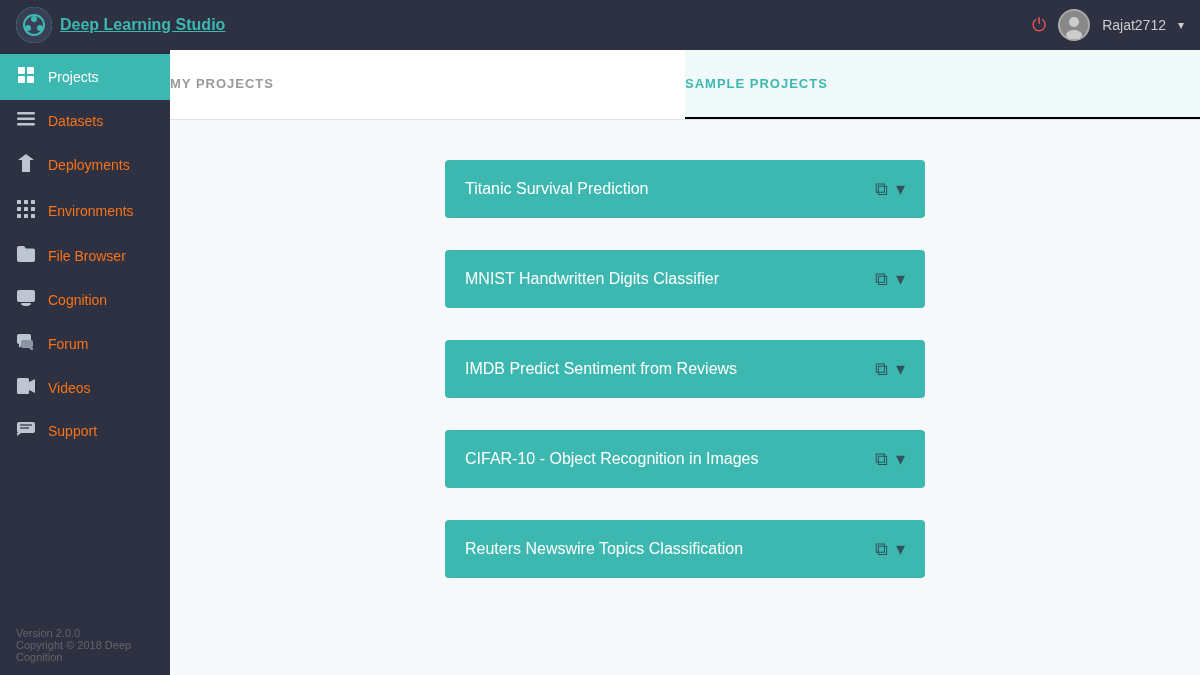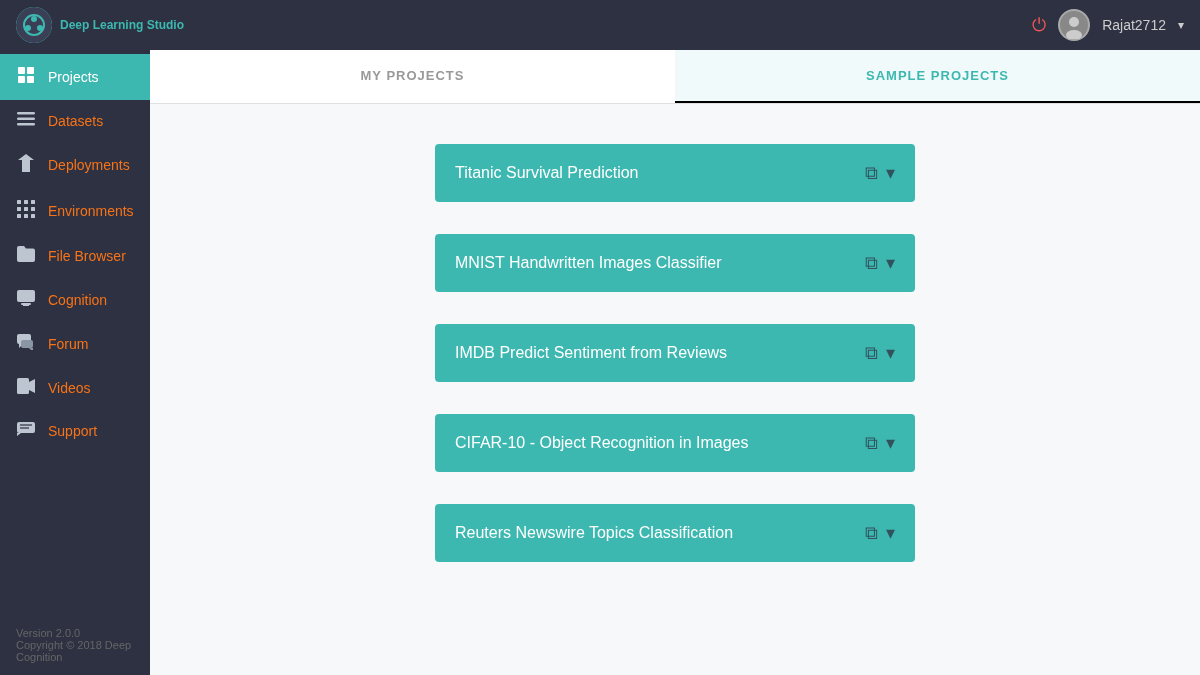--- a/index.html
+++ b/index.html
@@ -9,56 +9,56 @@
     .header {
       display: flex; align-items: center; justify-content: space-between;
       background: #2d3142; height: 50px; padding: 0 16px; flex-shrink: 0;
     }
     .header-logo { display: flex; align-items: center; gap: 8px; }
     .logo-circle {
       width: 36px; height: 36px; border-radius: 50%;
       background: #3db8b0; display: flex; align-items: center; justify-content: center;
       font-size: 10px; color: white; font-weight: bold; position: relative; overflow: hidden;
     }
-    .logo-text { color: #3db8b0; font-size: 12px; font-weight: 600; }
+    .logo-text { color: #3db8b0; font-size: 16px; font-weight: 600; text-decoration: underline; }
     .header-right { display: flex; align-items: center; gap: 12px; }
     .power-icon { color: #e55; font-size: 18px; cursor: pointer; }
     .user-avatar {
       width: 32px; height: 32px; border-radius: 50%; background: #aaa;
       display: flex; align-items: center; justify-content: center; color: #555; font-size: 14px;
     }
     .user-name { color: #ccc; font-size: 14px; cursor: pointer; }
     .chevron-down { color: #ccc; font-size: 12px; }
 
     
     .layout { display: flex; flex: 1; overflow: hidden; }
 
     
     .sidebar {
-      width: 150px; background: #2d3142; display: flex; flex-direction: column;
+      width: 170px; background: #2d3142; display: flex; flex-direction: column;
       justify-content: space-between; flex-shrink: 0; padding-top: 4px;
     }
     .sidebar-nav { display: flex; flex-direction: column; }
     .sidebar-item {
       display: flex; align-items: center; gap: 12px; padding: 12px 16px;
       color: #f97316; font-size: 14px; cursor: pointer; transition: background 0.15s;
     }
     .sidebar-item.active { background: #3db8b0; color: #fff; }
     .sidebar-item .icon { font-size: 16px; width: 20px; text-align: center; flex-shrink: 0; }
     .sidebar-footer { padding: 12px 16px; color: #666; font-size: 11px; }
 
     
     .main { flex: 1; display: flex; flex-direction: column; background: #f7f8fa; }
 
     
     .tabs {
       display: flex; background: #fff; border-bottom: 1px solid #e0e0e0; flex-shrink: 0;
     }
     .tab {
-      flex: 1; text-align: center; padding: 18px 0; font-size: 13px; font-weight: 600;
+      flex: 1; text-align: left; padding: 26px 0; font-size: 13px; font-weight: 600;
       letter-spacing: 1px; color: #999; cursor: pointer; text-transform: uppercase;
       border-bottom: 2px solid transparent; transition: all 0.2s;
     }
     .tab.active {
       color: #3db8b0; border-bottom: 2px solid #000000; background: #f0fafa;
     }
 
     
     .projects-area {
       flex: 1; display: flex; flex-direction: column; align-items: center;
@@ -232,21 +232,21 @@
 
       <div class="project-card">
         <span class="project-name">Titanic Survival Prediction</span>
         <div class="project-actions">
           <span class="project-copy-icon">⧉</span>
           <span class="project-chevron">▾</span>
         </div>
       </div>
 
       <div class="project-card">
-        <span class="project-name">MNIST Handwritten Images Classifier</span>
+        <span class="project-name">MNIST Handwritten Digits Classifier</span>
         <div class="project-actions">
           <span class="project-copy-icon">⧉</span>
           <span class="project-chevron">▾</span>
         </div>
       </div>
 
       <div class="project-card">
         <span class="project-name">IMDB Predict Sentiment from Reviews</span>
         <div class="project-actions">
           <span class="project-copy-icon">⧉</span>

